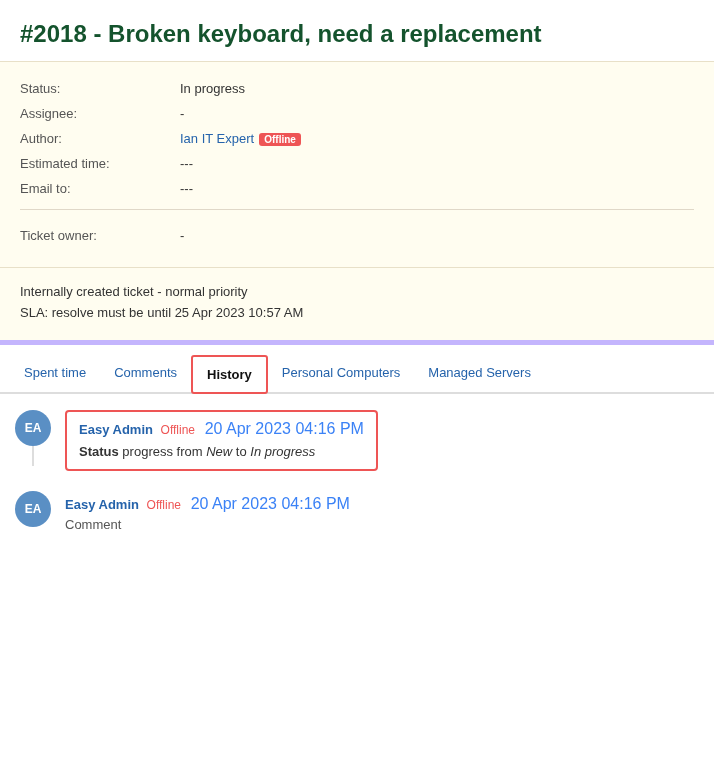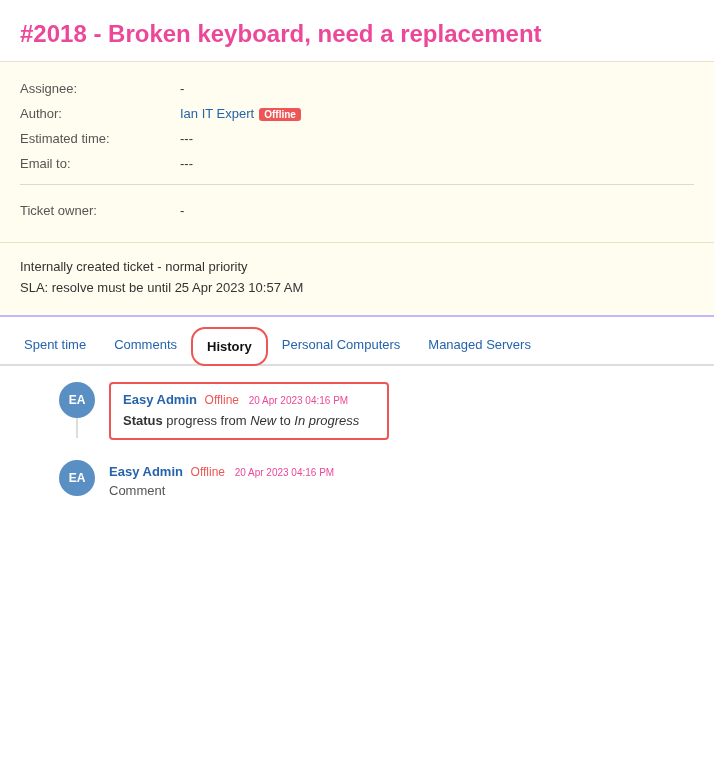--- a/index.html
+++ b/index.html
@@ -11,21 +11,21 @@
       width: 714px;
     }
 
     .page-header {
       padding: 18px 20px 12px 20px;
     }
 
     .page-title {
       font-size: 24px;
       font-weight: bold;
-      color: #ec4899;
+      color: #14532d;
       line-height: 1.3;
     }
 
     .info-section {
       background: #fffdf0;
       border-top: 1px solid #e8e0c8;
       border-bottom: 1px solid #e8e0c8;
       padding: 14px 20px;
     }
 
@@ -70,21 +70,21 @@
 
     .ticket-owner-row {
       display: flex;
       padding: 10px 0;
       align-items: baseline;
     }
 
     .note-section {
       background: #fffdf0;
       padding: 14px 20px 16px 20px;
-      border-bottom: 2px solid #c4b5fd;
+      border-bottom: 5px solid #c4b5fd;
     }
 
     .note-text {
       font-size: 13px;
       color: #333;
       line-height: 1.6;
     }
 
     .tabs-bar {
       display: flex;
@@ -102,29 +102,28 @@
       white-space: nowrap;
       border: none;
       background: none;
       text-decoration: none;
     }
 
     .tab-item.active {
       color: #111;
       font-weight: bold;
       border: 2px solid #e55;
-      border-radius: 14px;
+      border-radius: 3px;
       padding: 10px 14px;
       margin-bottom: -2px;
       background: #fff;
     }
 
     .history-section {
       padding: 16px 15px;
-      margin-left: 44px;
     }
 
     .history-entry {
       display: flex;
       align-items: flex-start;
       margin-bottom: 20px;
       position: relative;
     }
 
     .avatar-circle {
@@ -164,22 +163,22 @@
       font-weight: bold;
     }
 
     .history-offline {
       color: #e55;
       font-size: 12px;
       margin-left: 4px;
     }
 
     .history-timestamp {
-      color: #ec4899;
-      font-size: 10px;
+      color: #3b82f6;
+      font-size: 16px;
       margin-left: 6px;
     }
 
     .history-detail {
       font-size: 13px;
       color: #333;
       line-height: 1.5;
     }
 
     .history-detail em {
@@ -212,20 +211,24 @@
     }
   </style>
 </head>
 <body>
 
 <div class="page-header">
   <h1 class="page-title">#2018 - Broken keyboard, need a replacement</h1>
 </div>
 
 <div class="info-section">
+  <div class="info-row">
+    <span class="info-label">Status:</span>
+    <span class="info-value">In progress</span>
+  </div>
   <div class="info-row">
     <span class="info-label">Assignee:</span>
     <span class="info-value">-</span>
   </div>
   <div class="info-row">
     <span class="info-label">Author:</span>
     <span class="info-value">
       <a class="info-value link">Ian IT Expert</a><span class="offline-badge">Offline</span>
     </span>
   </div>

